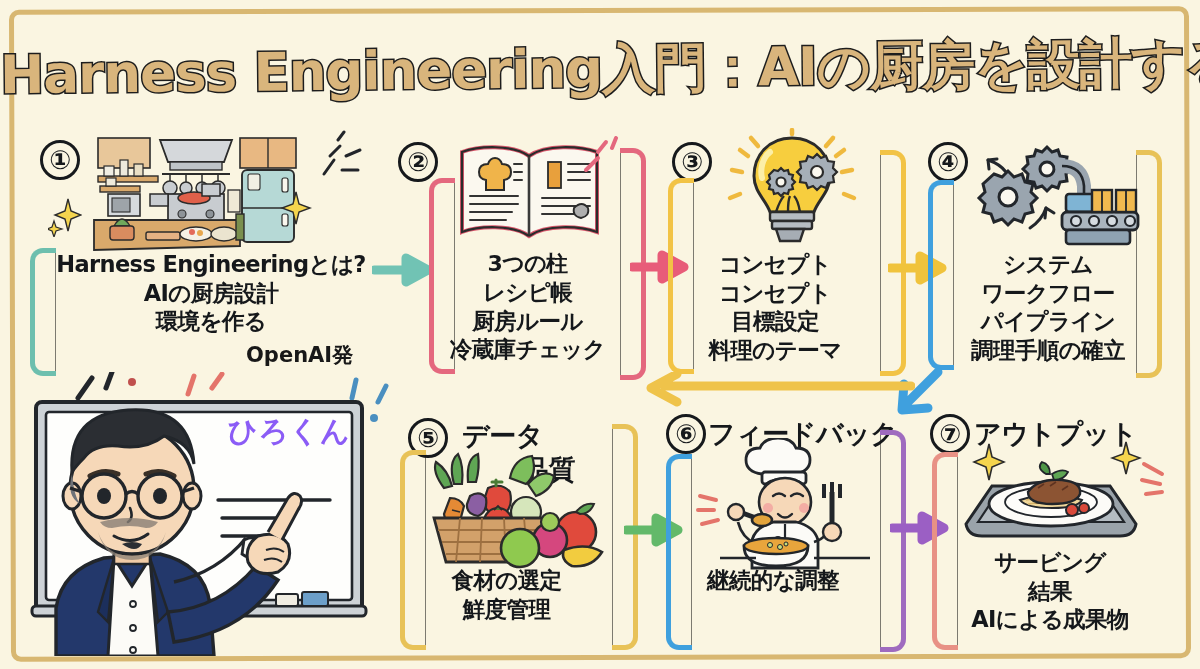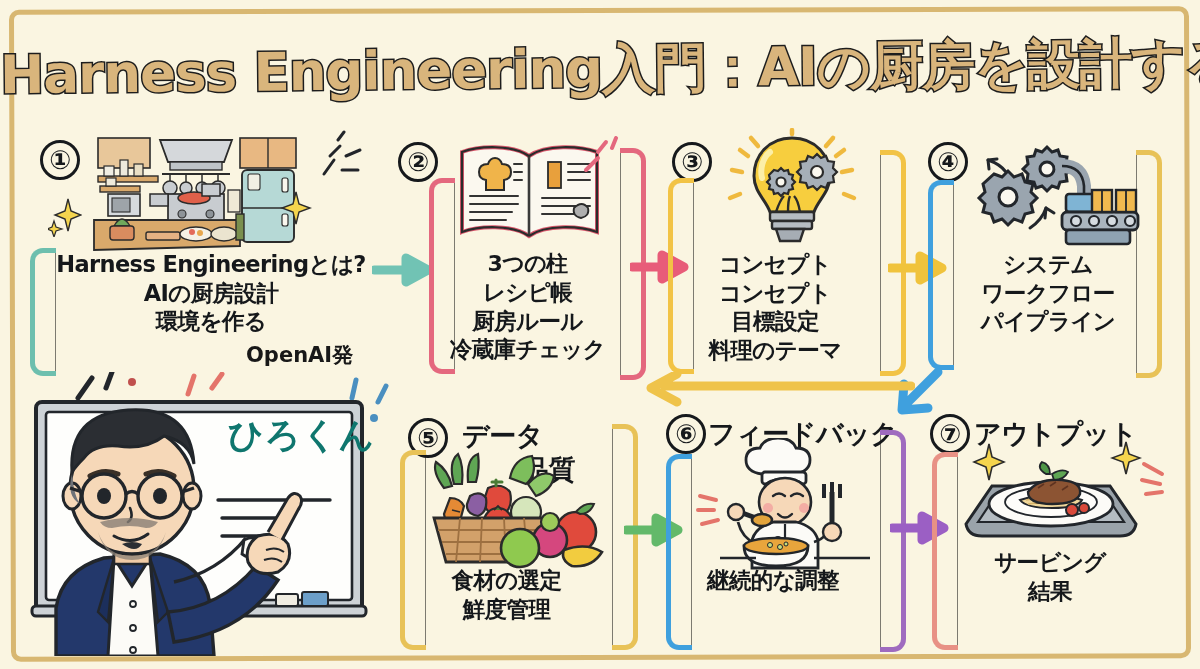--- a/index.html
+++ b/index.html
@@ -86,21 +86,21 @@
     white-space: nowrap;
   }
   
   .arrow { position: absolute; }
   
   .art { position: absolute; }
   
   .presenter { position: absolute; }
   .whiteboard-name {
     position: absolute;
-    font-size: 35px; font-weight: 700; color: #0f766e;
+    font-size: 29px; font-weight: 700; color: #8b5cf6;
     letter-spacing: 1px;
   }
   .sparkle { position: absolute; }
 </style>
 </head>
 <body>
 
 <div id="canvas">
 
   <div class="frame"></div>
@@ -355,20 +355,21 @@
         <path d="M144 50 v22" stroke="#22262b" stroke-width="1.8"></path>
         <rect x="158" y="50" width="20" height="22" fill="#F0B94F" stroke="#22262b" stroke-width="2.4"></rect>
         <path d="M168 50 v22" stroke="#22262b" stroke-width="1.8"></path>
       </svg>
     </div>
 
     <div class="lines" style="left:928px;top:250px;width:240px;">
       <div>システム</div>
       <div>ワークフロー</div>
       <div>パイプライン</div>
+      <div>調理手順の確立</div>
     </div>
   </div>
 
   <div class="arrow" style="left:880px;top:368px;">
     <svg width="70" height="50" viewBox="0 0 70 50">
         <path d="M58 4 L26 36 M24 16 L22 42 L48 40" fill="none" stroke="#3FA0DE" stroke-width="9" stroke-linejoin="round" stroke-linecap="round"></path>
       </svg>
   </div>
   <div class="arrow" style="left:625px;top:372px;">
     <svg width="290" height="54" viewBox="0 0 290 54">
@@ -561,20 +562,21 @@
       <svg width="46" height="46" viewBox="0 0 46 46" stroke="#E4746A" stroke-width="4" stroke-linecap="round">
         <path d="M4 8 L22 18"></path>
           <path d="M2 24 L20 28"></path>
           <path d="M6 38 L22 36"></path>
       </svg>
     </div>
 
     <div class="lines" style="left:930px;top:548px;width:240px;">
       <div>サービング</div>
       <div>結果</div>
+      <div>AIによる成果物</div>
     </div>
   </div>
 
   <div class="presenter" style="left:22px;top:372px;">
     <svg width="372" height="284" viewBox="0 0 372 284">
 
       <g stroke="#22262b" stroke-width="5" stroke-linecap="round">
         <path d="M56 26 L70 6"></path>
           <path d="M84 16 L90 0"></path>
       </g>

